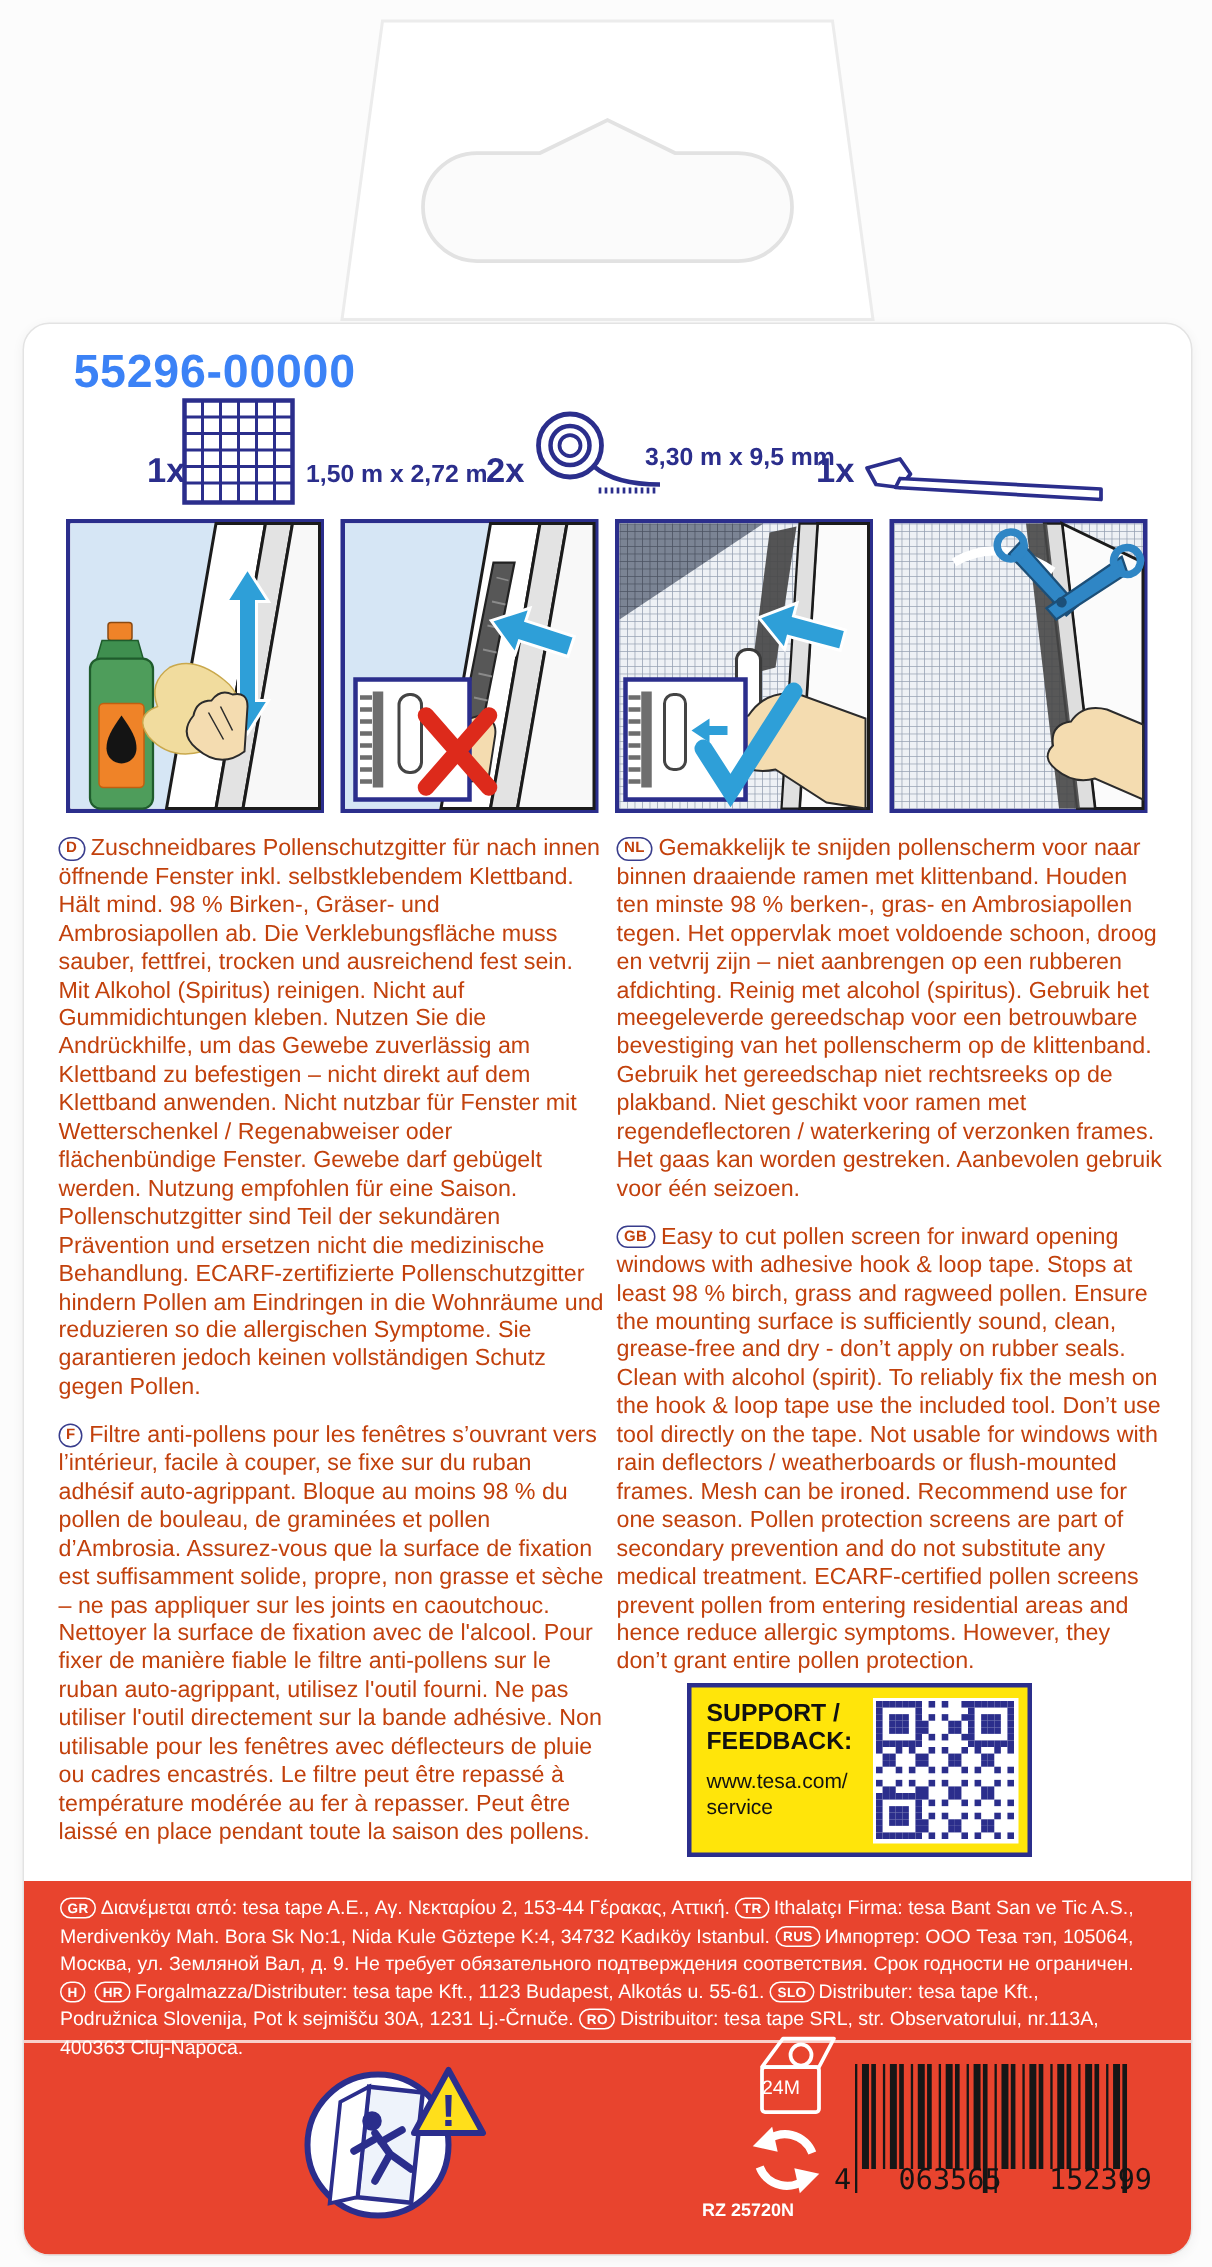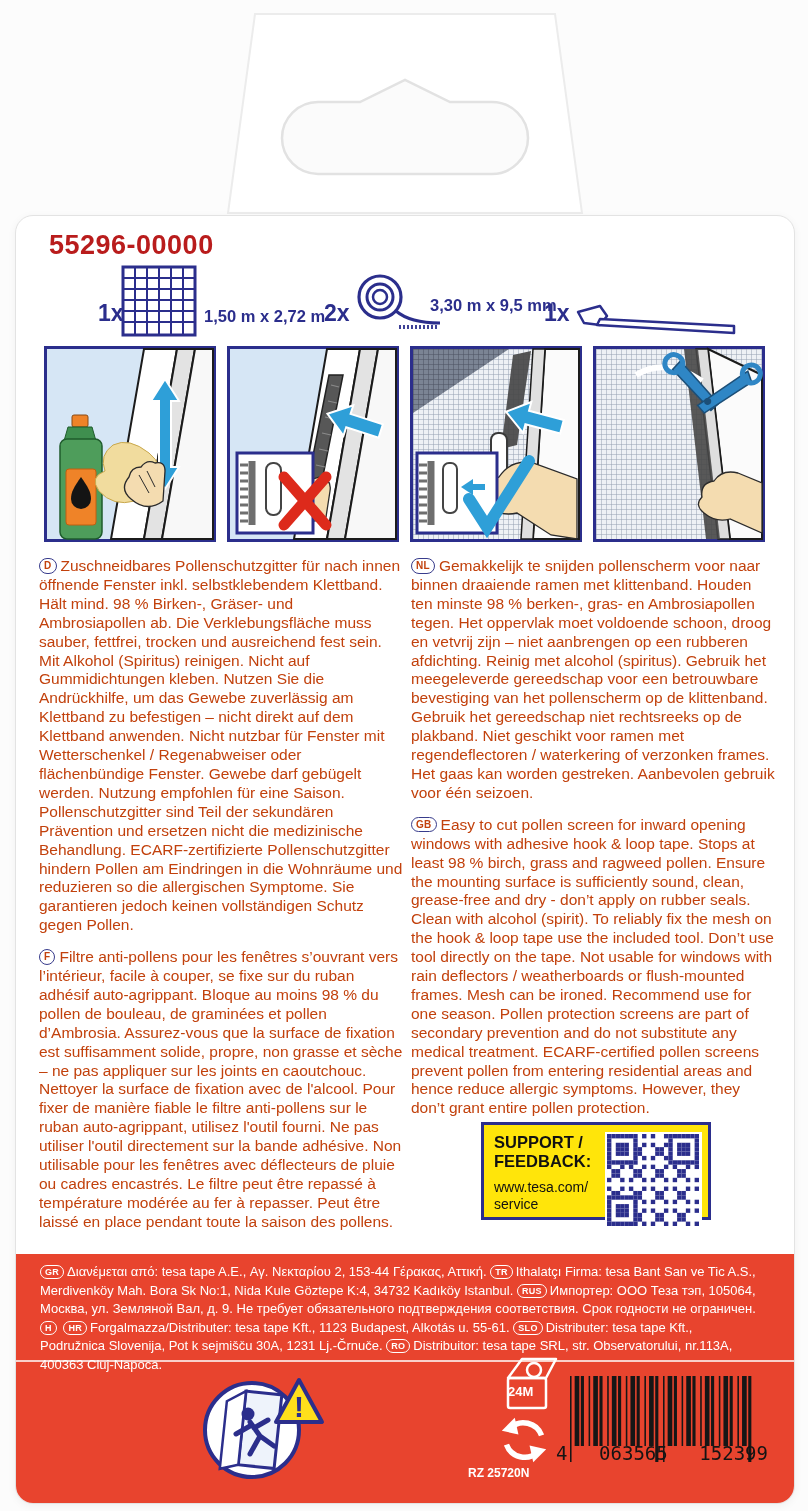--- a/index.html
+++ b/index.html
@@ -1,56 +1,56 @@
 <!DOCTYPE html>
 <html><head>
 <meta charset="utf-8">
 <style>
   html,body{margin:0;padding:0;background:#fcfcfc;width:808px;height:1511px;overflow:hidden;
     font-family:"Liberation Sans",sans-serif;-webkit-font-smoothing:antialiased;}
   .page{position:relative;width:808px;height:1511px;}
   .hang-tab{position:absolute;left:200px;top:10px;width:410px;height:207px;}
   .card{position:absolute;left:15px;top:215px;width:778px;height:1287px;background:#fff;
     border:1.5px solid #e3e3e3;border-radius:18px;box-shadow:0 2px 8px rgba(0,0,0,.05);overflow:hidden;}
-  .prodnum{position:absolute;left:33px;top:14px;font-size:27px;font-weight:bold;color:#b91c1c;letter-spacing:.5px;}
+  .prodnum{position:absolute;left:33px;top:14px;font-size:31px;font-weight:bold;color:#3b82f6;letter-spacing:.5px;}
   .qty{position:absolute;font-size:23px;font-weight:bold;color:#2b2e8c;}
   .q1{left:82px;top:84px}.q2{left:308px;top:84px}.q3{left:528px;top:84px}
   .dims{position:absolute;font-size:16.5px;font-weight:bold;color:#2b2e8c;}
   .d1{left:188px;top:91px}.d2{left:414px;top:80px}
   .icon-mesh{position:absolute;left:104px;top:48px;width:78px;height:74px;}
   .icon-roll{position:absolute;left:336px;top:54px;width:90px;height:64px;}
   .icon-tool{position:absolute;left:554px;top:88px;width:170px;height:36px;}
   .panel{position:absolute;top:130px;width:166px;height:190px;border:3px solid #2b2e8c;background:#fff;overflow:visible;}
   .p1{left:28px}.p2{left:211px}.p3{left:394px}.p4{left:577px}
   .panel svg{overflow:visible;display:block;}
   .col{position:absolute;top:341px;width:364px;color:#c2410c;font-size:15.5px;line-height:1.22;text-align:left;}
   .colL{left:23px}.colR{left:395px}
   .col p{margin:0 0 13px 0;}
   .lb{display:inline-block;border:1.6px solid #383c8c;border-radius:10px;padding:0 4px;font-size:10px;
     font-weight:bold;line-height:13.5px;vertical-align:2px;letter-spacing:.3px;margin-right:4px;}
   .lb.w{border-color:#fff;color:#fff;vertical-align:1px;font-size:9px;line-height:12px;margin-right:3px;}
-  .support{position:absolute;left:465px;top:906px;width:230px;height:98px;background:#ffe50a;
+  .support{position:absolute;left:442px;top:906px;width:230px;height:116px;background:#ffe50a;
     border:3px solid #2b2e8c;box-sizing:border-box;}
   .s-txt{position:absolute;left:10px;top:8px;width:108px;color:#111;}
   .s-title{font-size:16.5px;font-weight:bold;line-height:1.15;}
   .s-url{font-size:14px;font-weight:normal;line-height:1.2;margin-top:8px;}
   .qr{position:absolute;right:6px;top:7px;width:97px;height:97px;background:#fff;padding:2px;box-sizing:border-box;}
   .qr svg{width:92px;height:92px;display:block;}
   .red-band{position:absolute;left:0;top:1038px;width:778px;height:249px;background:#e8442e;color:#fff;}
   .dist{position:absolute;left:24px;top:9px;width:718px;font-size:13px;line-height:18.6px;}
   .sep{position:absolute;left:0;top:106px;width:778px;height:2px;background:rgba(255,255,255,.75);}
   .addr-block{position:absolute;left:30px;top:128px;}
   .company{font-size:21px;font-weight:bold;margin-bottom:3px;}
   .addr{font-size:16px;line-height:21px;}
   .tm{font-size:13.5px;margin-top:3px;}
   .site{font-size:16.5px;font-weight:bold;margin-top:2px;}
   .warnicon{position:absolute;left:182px;top:118px;width:130px;height:112px;}
   .madein{position:absolute;left:332px;top:124px;font-size:14px;line-height:15.6px;}
   .icon24m{position:absolute;left:484px;top:100px;width:58px;height:58px;}
-  .t24{position:absolute;left:8px;top:30px;width:19px;text-align:center;font-size:13px;font-weight:bold;color:#fff;}
+  .t24{position:absolute;left:8px;top:30px;width:19px;text-align:center;font-size:13px;font-weight:normal;color:#fff;}
   .greendot{position:absolute;left:484px;top:162px;width:48px;height:48px;}
   .rz{position:absolute;left:452px;top:212px;width:130px;font-size:12px;font-weight:bold;}
   .barcode{position:absolute;left:540px;top:122px;width:212px;height:100px;}
   .bars{position:absolute;left:10px;top:0;width:200px;height:88px;}
   .bdigits{position:absolute;left:0;top:66px;width:212px;display:flex;justify-content:space-between;
     font-family:"DejaVu Sans Mono",monospace;font-size:19px;color:#141414;}
 </style>
 </head>
 <body>
 

